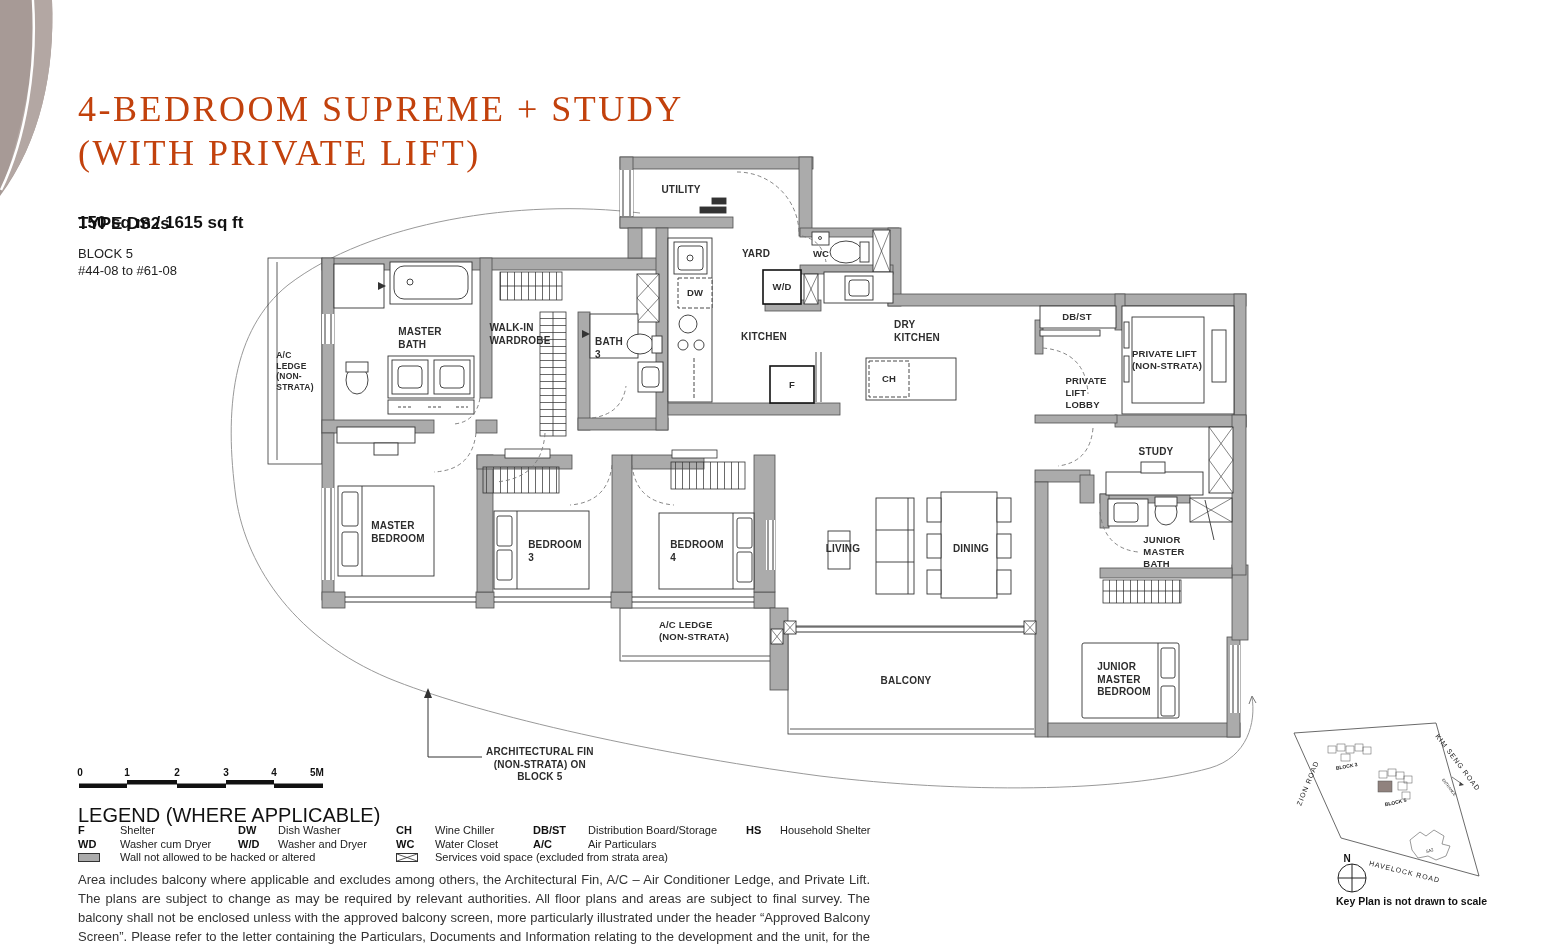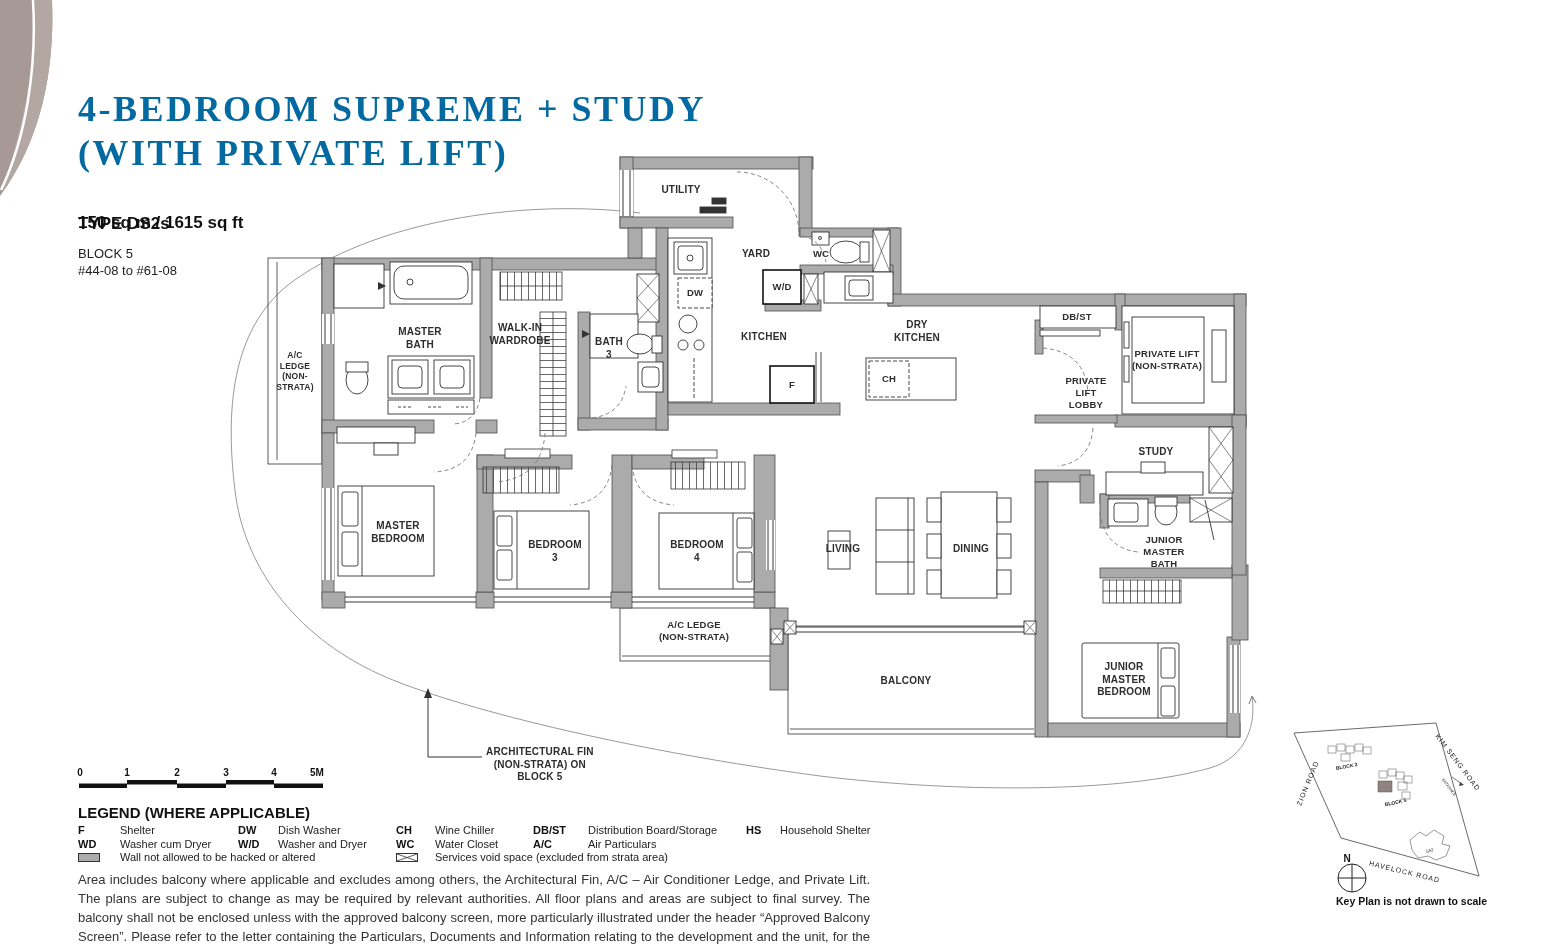--- a/index.html
+++ b/index.html
@@ -1,32 +1,32 @@
 <!DOCTYPE html>
 <html><head>
 <meta charset="utf-8">
 <style>
   html,body{margin:0;padding:0;background:#fff;}
   #canvas{position:relative;width:1560px;height:950px;background:#fff;overflow:hidden;
           font-family:"Liberation Sans",sans-serif;}
   svg{position:absolute;left:0;top:0;}
   .hdr{position:absolute;left:78px;color:#1f1f1f;}
-  .title{font-family:"Liberation Serif",serif;font-weight:700;font-size:36px;
-         letter-spacing:2.5px;color:#0369a1;white-space:nowrap;}
+  .title{font-family:"Liberation Serif",serif;font-weight:400;font-size:36px;
+         letter-spacing:2.5px;color:#c2410c;white-space:nowrap;}
   .t1{top:88px;} .t2{top:132px;}
   .type{top:190px;font-size:17px;font-weight:700;color:#111;margin-top:24px;}
   .area{top:213px;font-size:17px;font-weight:700;color:#111;}
   .blk{top:246px;font-size:13px;color:#222;}
   .rng{top:263px;font-size:13px;color:#222;}
   .lbl{position:absolute;transform:translate(-50%,-50%);
        font:700 10px/1.25 "Liberation Sans",sans-serif;color:#2d2d2d;
-       text-align:center;white-space:pre-line;letter-spacing:.2px;}
+       text-align:left;white-space:pre-line;letter-spacing:.2px;}
   .sm{font-size:9.5px;} .xs{font-size:8.5px;}
   .lbl-left{transform:translate(0,-50%);text-align:center;}
-  .lg-title{position:absolute;left:78px;top:804px;font-size:15px;font-weight:700;color:#111;}
+  .lg-title{position:absolute;left:78px;top:804px;font-size:20px;font-weight:400;color:#111;}
   .lg-ab{position:absolute;font-size:11px;font-weight:700;color:#111;white-space:nowrap;}
   .lg-tx{position:absolute;font-size:11px;color:#222;white-space:nowrap;}
   .sw{position:absolute;width:22px;height:9px;box-sizing:border-box;border:1px solid #333;}
   .sw-wall{background:#ababab;}
   .disc{position:absolute;left:78px;top:871px;width:792px;font-size:13px;line-height:1.45;
         color:#333;text-align:justify;}
 </style>
 </head>
 <body>
 

